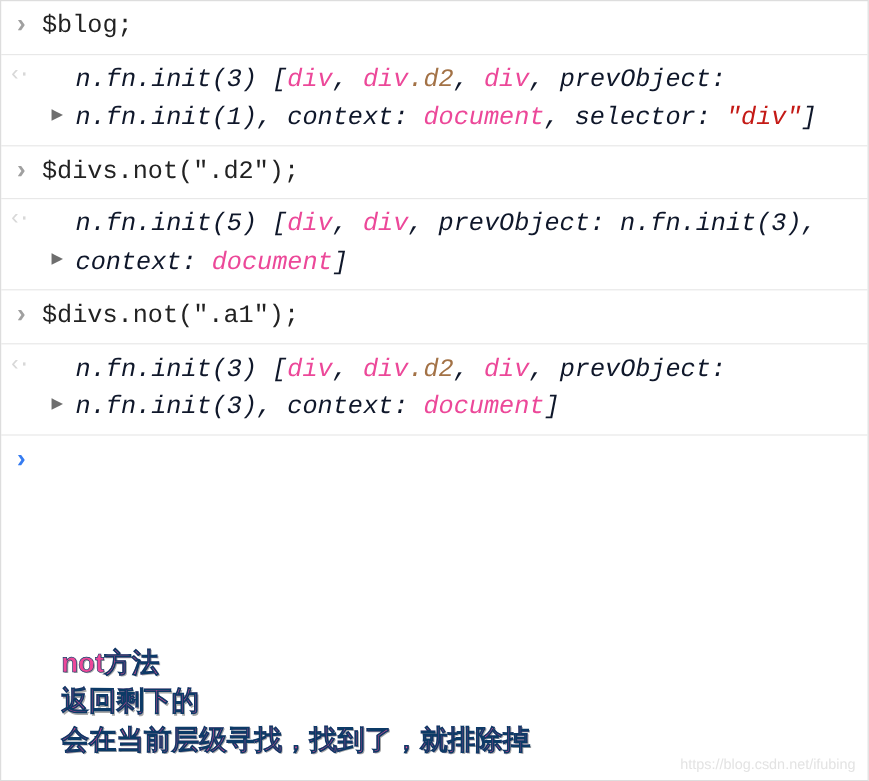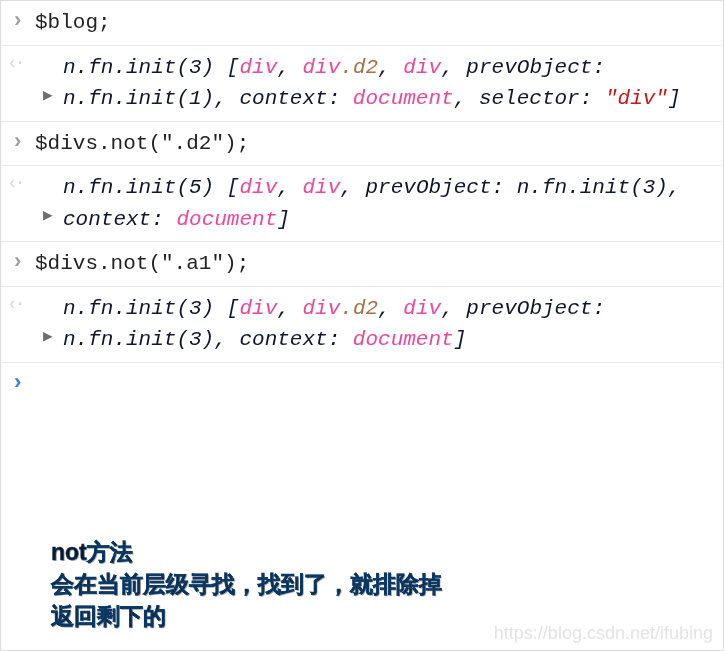--- a/index.html
+++ b/index.html
@@ -66,31 +66,31 @@
 .t-brown { color: #a37246; }
 .t-red { color: #c41a16; }
 .t-black { color: #222; }
 .annotation {
   position: absolute;
   left: 50px;
   top: 535px;
   font-family: "Microsoft YaHei", "PingFang SC", sans-serif;
   font-size: 23px;
   font-weight: bold;
-  color: #0f172a;
+  color: #ec4899;
   line-height: 1.4;
   -webkit-text-stroke: 0.5px #0c3a66;
   text-shadow: 1px 1px 0 #a8a8a8;
 }
 .watermark {
   position: absolute;
   right: 10px;
   bottom: 6px;
   color: #e3e3e3;
-  font-size: 18px;
+  font-size: 12px;
   font-family: Arial, sans-serif;
 }
 </style>
 </head>
 <body>
 
 <div class="console">
 
 <div class="row input"><span class="t-black">$blog;</span></div>
     <div class="row output">
@@ -102,17 +102,17 @@
     </div>
     <div class="row input"><span class="t-black">$divs.not(".a1");</span></div>
     <div class="row output">
       <div class="output-block"><span class="expand-arrow">▶</span><span class="t-dim">n.fn.init(3) [</span><span class="t-purple">div</span><span class="t-dim">, </span><span class="t-purple">div</span><span class="t-brown">.</span><span class="t-brown">d2</span><span class="t-dim">, </span><span class="t-purple">div</span><span class="t-dim">, </span><span class="t-dim">pre</span><span class="t-dim">vObject: </span><span class="t-dim">n.fn.init(3)</span><span class="t-dim">, context: </span><span class="t-purple">document</span><span class="t-dim">]</span></div>
     </div>
     <div class="row prompt" style="height: 140px; border-bottom: none;"></div>
   </div>
 
 <div class="annotation">
   <div>not方法</div>
+  <div>返回剩下的</div>
   <div>会在当前层级寻找，找到了，就排除掉</div>
-  <div>返回剩下的</div>
 </div>
 
 <div class="watermark">https://blog.csdn.net/ifubing</div>
 
 </body></html>

